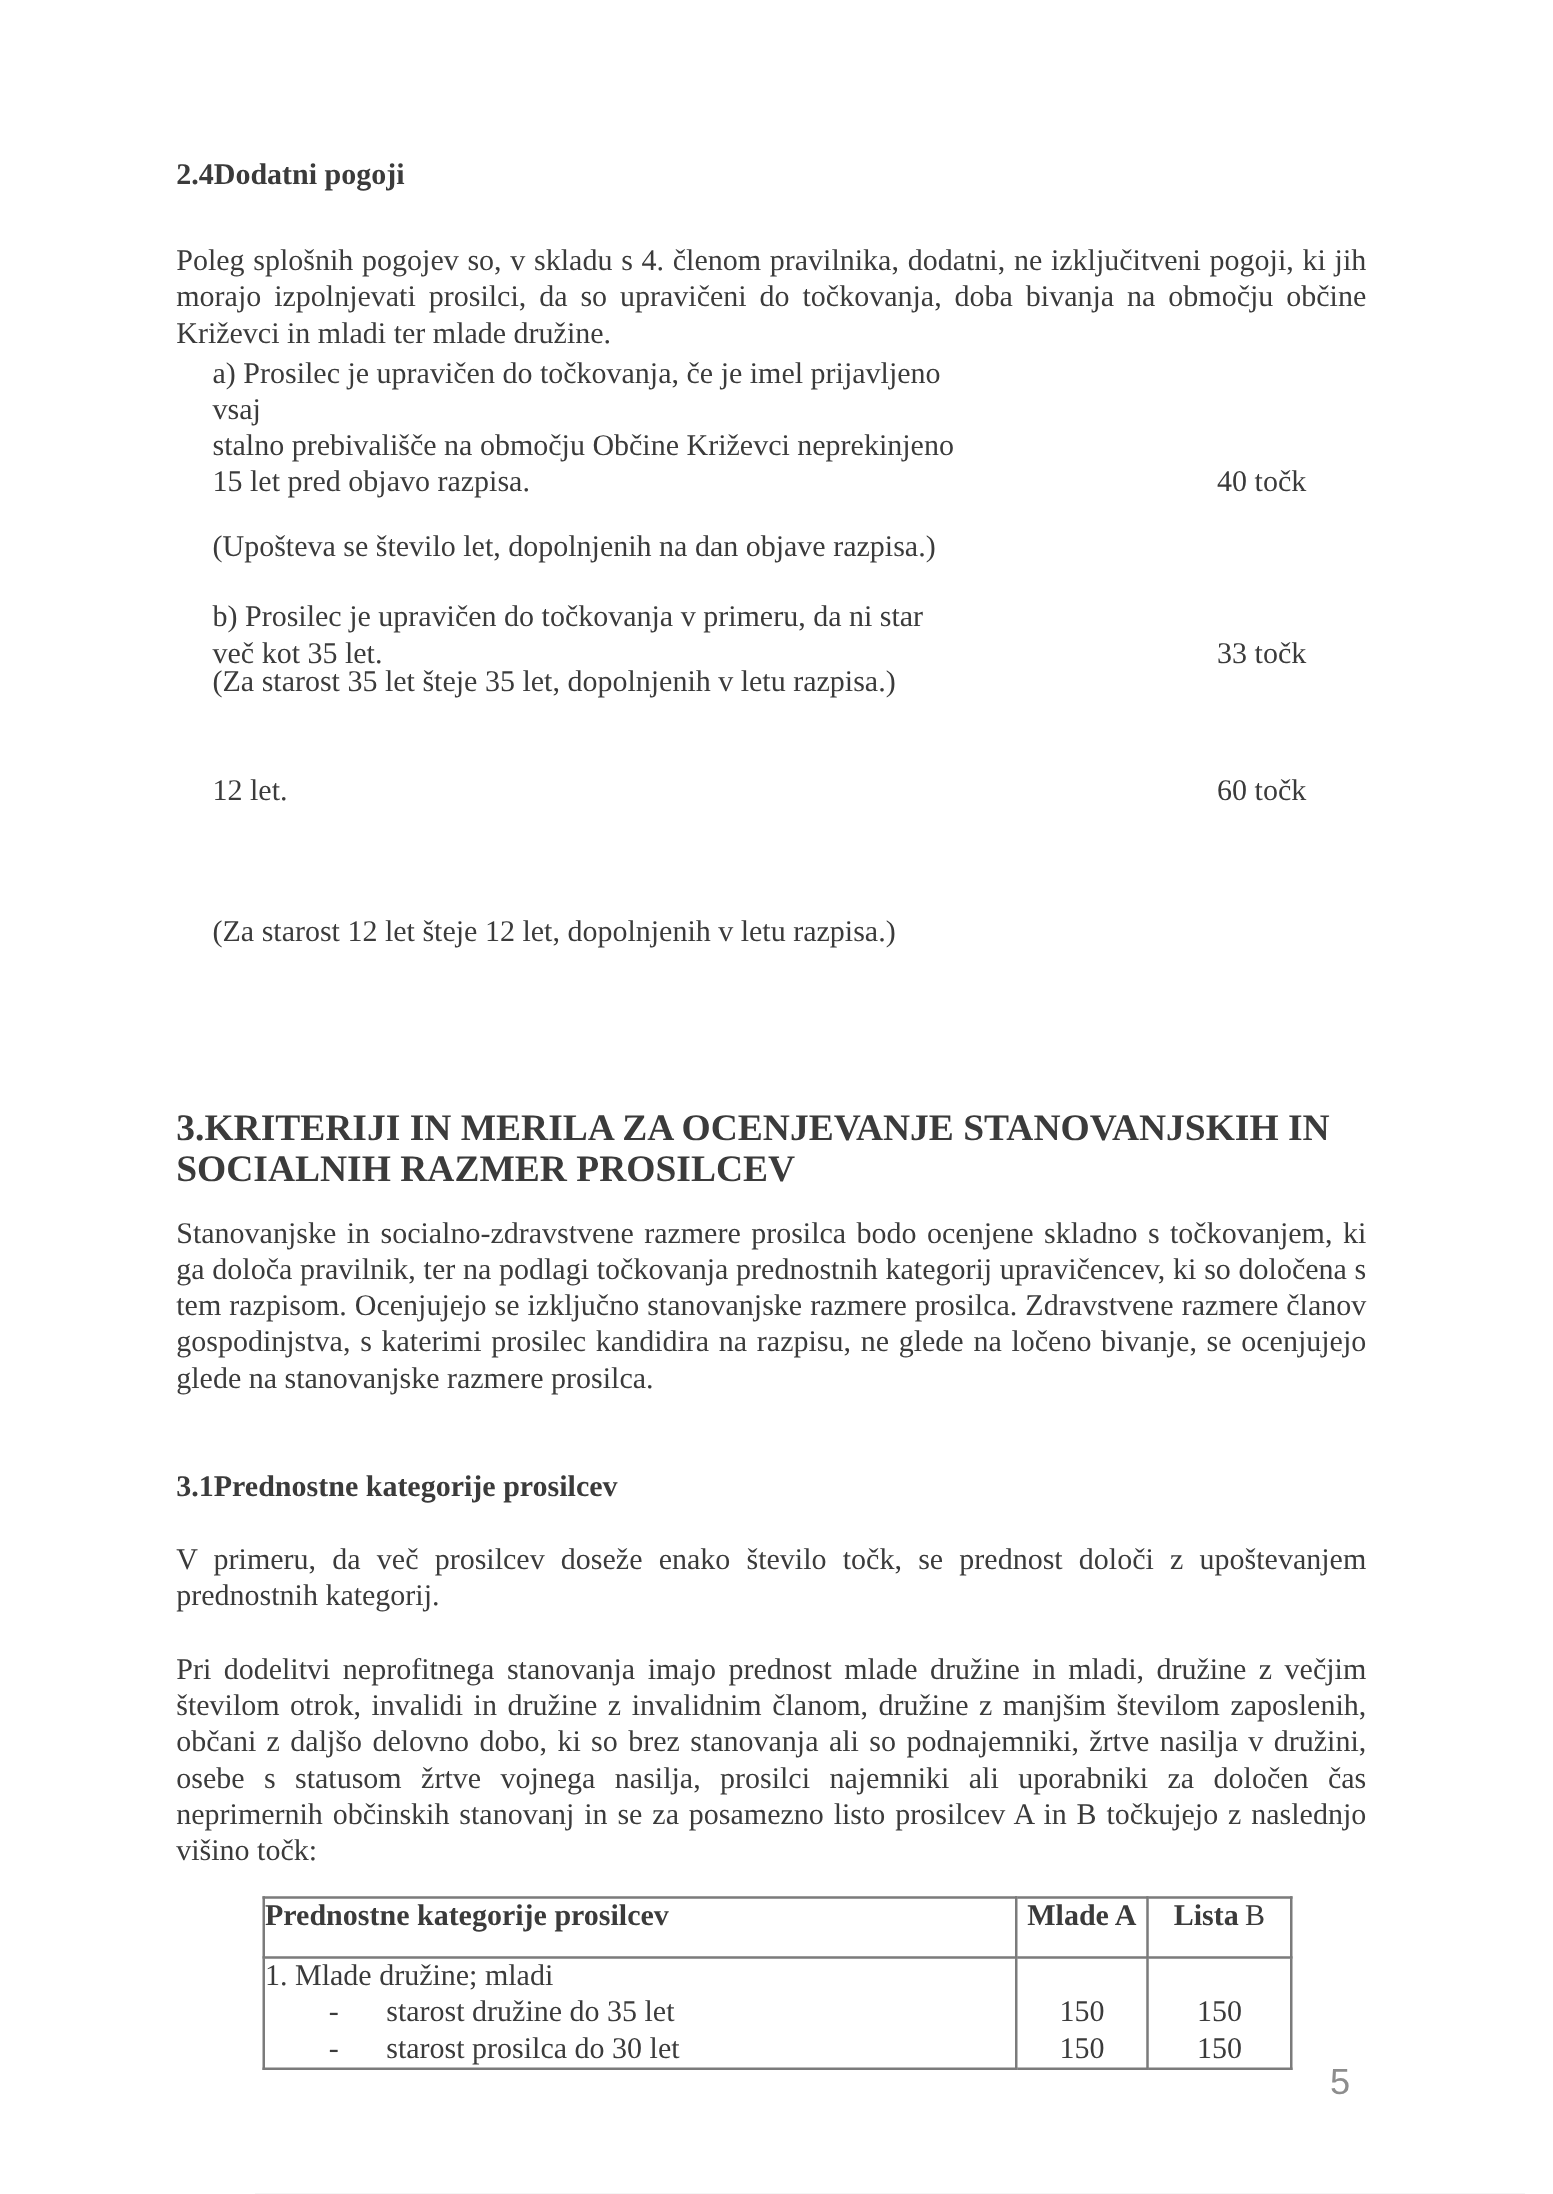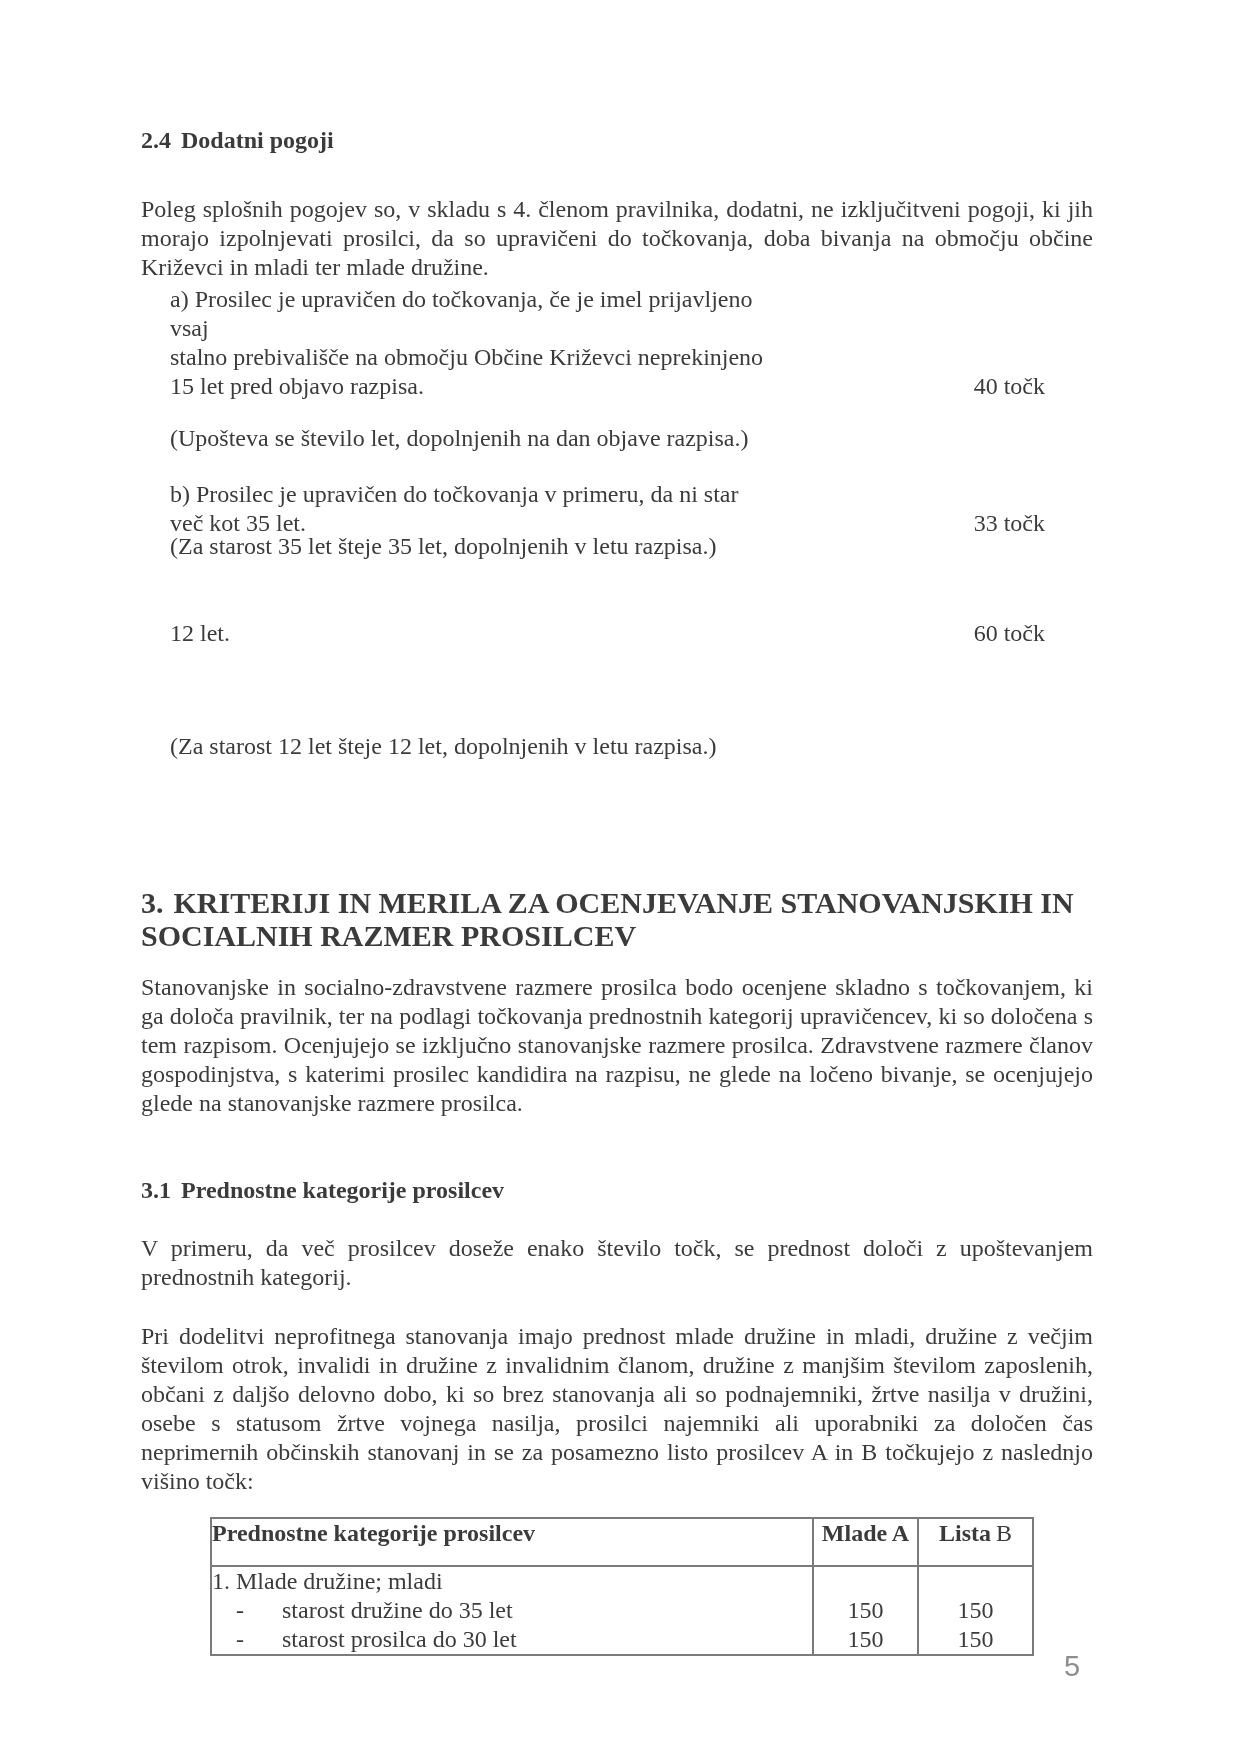--- a/index.html
+++ b/index.html
@@ -11,21 +11,21 @@
     font-family:"Liberation Serif","DejaVu Serif",serif;
     font-size:24px;
     line-height:29px;
     color:#3b3b3b;
     overflow:hidden;
   }
   .abs { position:absolute; }
 
   
   .h24 { left:141px; top:126px; font-weight:bold; }
-  .hnum { margin-right:10px; }
+  .hnum { }
   .h3main { left:141px; top:886px; font-weight:bold; font-size:30px; line-height:33px; }
   .h3main .hline { white-space:nowrap; }
   .h31 { left:141px; top:1176px; font-weight:bold; }
 
   
   .para { left:141px; width:952px; text-align:justify; }
   .p-intro { top:195px; }
   .p-3    { top:973px; }
   .p-31a  { top:1234px; }
   .p-31b  { top:1322px; }
@@ -56,21 +56,21 @@
     padding:0;
     font-size:24px; line-height:29px;
   }
   .th-cat { width:600px; text-align:left; font-weight:bold; padding:3px 0 0 10px; height:46px; }
   .th-val { text-align:center; font-weight:bold; padding-top:3px; }
   .th-a { width:103px; }
   .th-b { width:113px; }
   .th-b .reg { font-weight:normal; }
   .th-b .b-bold { margin-right:5px; }
   .td-cat { padding:2px 0 0 8px; height:85px; }
-  .sub { padding-left:24px; }
+  .sub { padding-left:24px;margin-left:27px; }
   .sub .dash { display:inline-block; width:46px; }
   .td-val { text-align:center; padding-top:2px; }
   .vline { height:29px; }
 
   .pagenum {
     left:1064px; top:1652px;
     font-family:"Liberation Sans","DejaVu Sans",sans-serif;
     font-size:29px; color:#8d8d8d;
   }
 </style>

